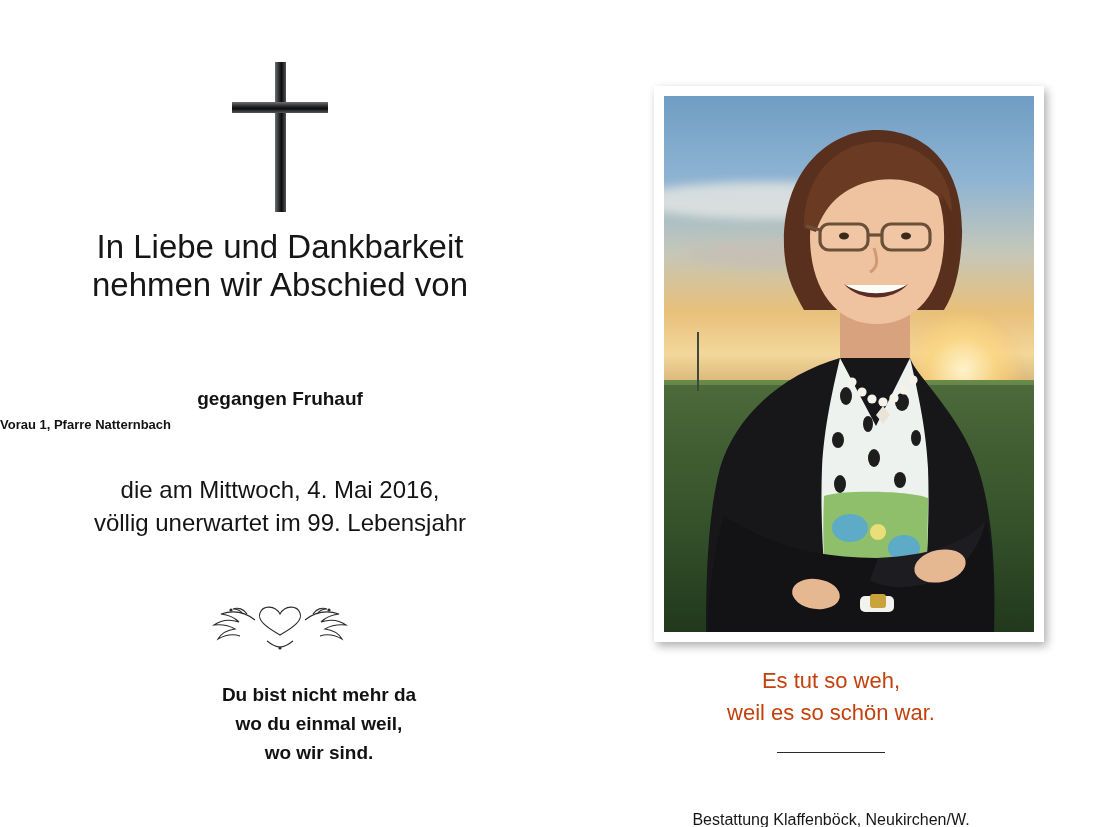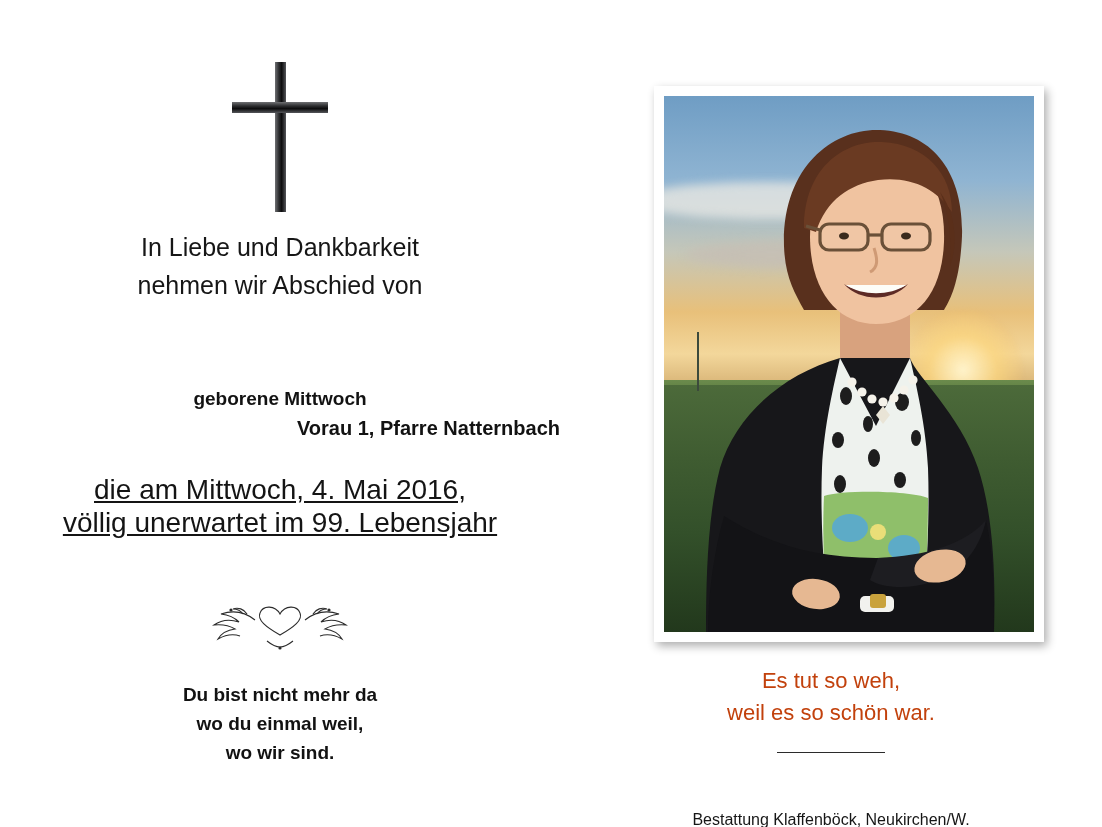--- a/index.html
+++ b/index.html
@@ -58,21 +58,21 @@
     height: 11px;
     background: linear-gradient(to bottom, #6f7073 0%, #2e2f31 35%, #0c0c0d 60%, #55565a 100%);
   }
 
   .intro {
     position: absolute;
     left: 0;
     top: 228px;
     width: 560px;
     text-align: center;
-    font-size: 25px;
+    font-size: 33px;
     line-height: 38px;
     color: #161616;
   }
 
   .name {
     position: absolute;
     left: 0;
     top: 338px;
     width: 560px;
     text-align: center;
@@ -88,36 +88,35 @@
     text-align: center;
     font-size: 19px;
     font-weight: bold;
     color: #121212;
   }
   .address {
     position: absolute;
     left: 0;
     top: 417px;
     width: 560px;
-    text-align: right;
-    font-size: 20px;
+    text-align: left;
+    font-size: 13px;
     font-weight: bold;
     color: #121212;
   }
 
   .passage {
     position: absolute;
     left: 0;
     top: 473px;
     width: 560px;
     text-align: center;
-    font-size: 28px;
+    font-size: 24px;
     line-height: 33px;
     color: #141414;
-    text-decoration: underline;
   }
 
   .ornament {
     position: absolute;
     left: 0;
     top: 600px;
     width: 560px;
     text-align: center;
   }
   .ornament svg { display: inline-block; }
@@ -125,20 +124,21 @@
   .verse {
     position: absolute;
     left: 0;
     top: 680px;
     width: 560px;
     text-align: center;
     font-size: 19px;
     font-weight: bold;
     line-height: 29px;
     color: #121212;
+    padding-left: 39px;
   }
 
   
   .right {
     position: relative;
     width: 542px;
     height: 827px;
   }
 
   .photo-frame {
@@ -264,21 +264,21 @@
         <span class="vert"></span>
         <span class="horiz"></span>
       </span>
     </div>
 
     <div class="intro">
       <div>In Liebe und Dankbarkeit</div>
       <div>nehmen wir Abschied von</div>
     </div>
 
-    <div class="born">geborene Mittwoch</div>
+    <div class="born">gegangen Fruhauf</div>
     <div class="address">Vorau 1, Pfarre Natternbach</div>
 
     <div class="passage">
       <div>die am Mittwoch, 4. Mai 2016,</div>
       <div>völlig unerwartet im 99. Lebensjahr</div>
     </div>
 
     <div class="ornament">
       <svg width="190" height="52" viewBox="0 0 190 52" fill="none" stroke="#2b2b2b" stroke-width="1.1">
         <path d="M95 14c-5-9-17-9-20-1-3 7 6 14 20 22 14-8 23-15 20-22-3-8-15-8-20 1z"></path>

